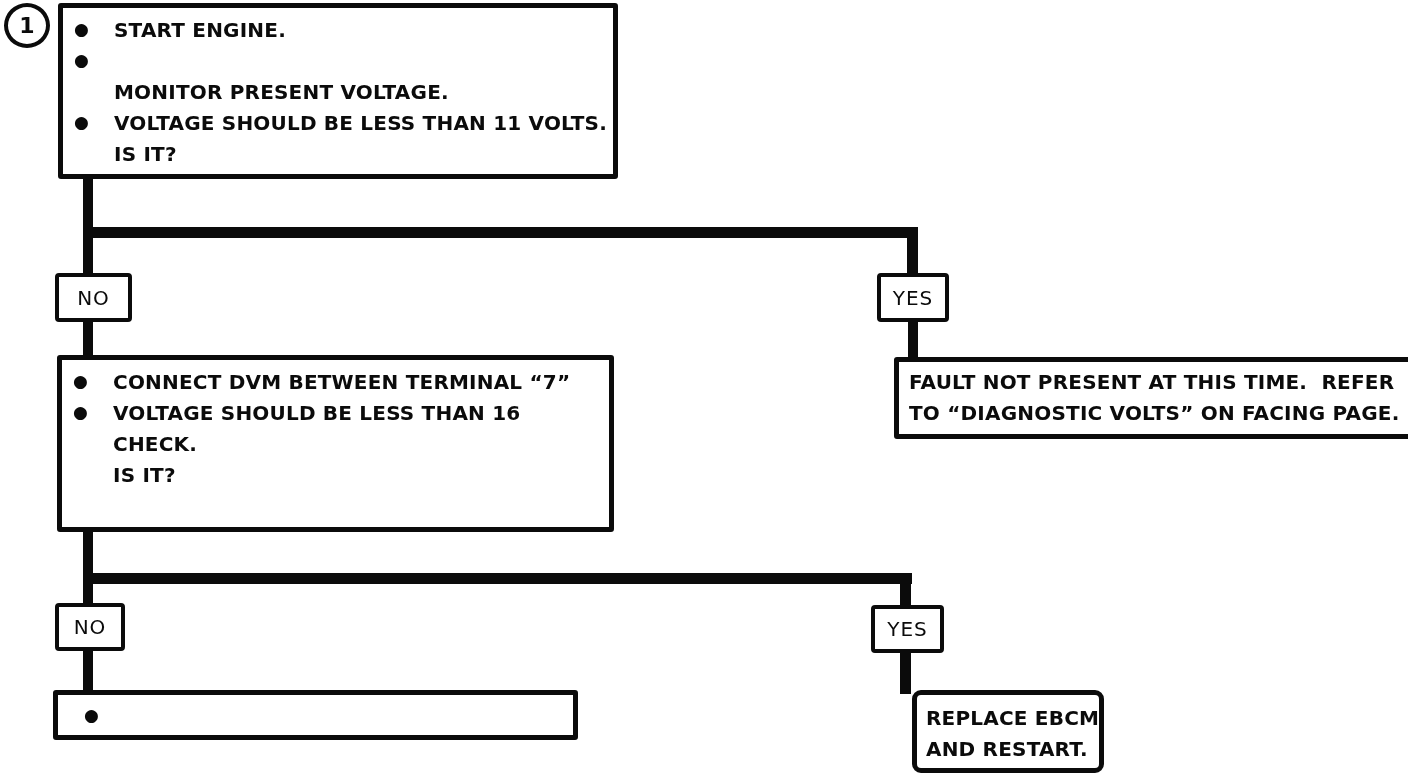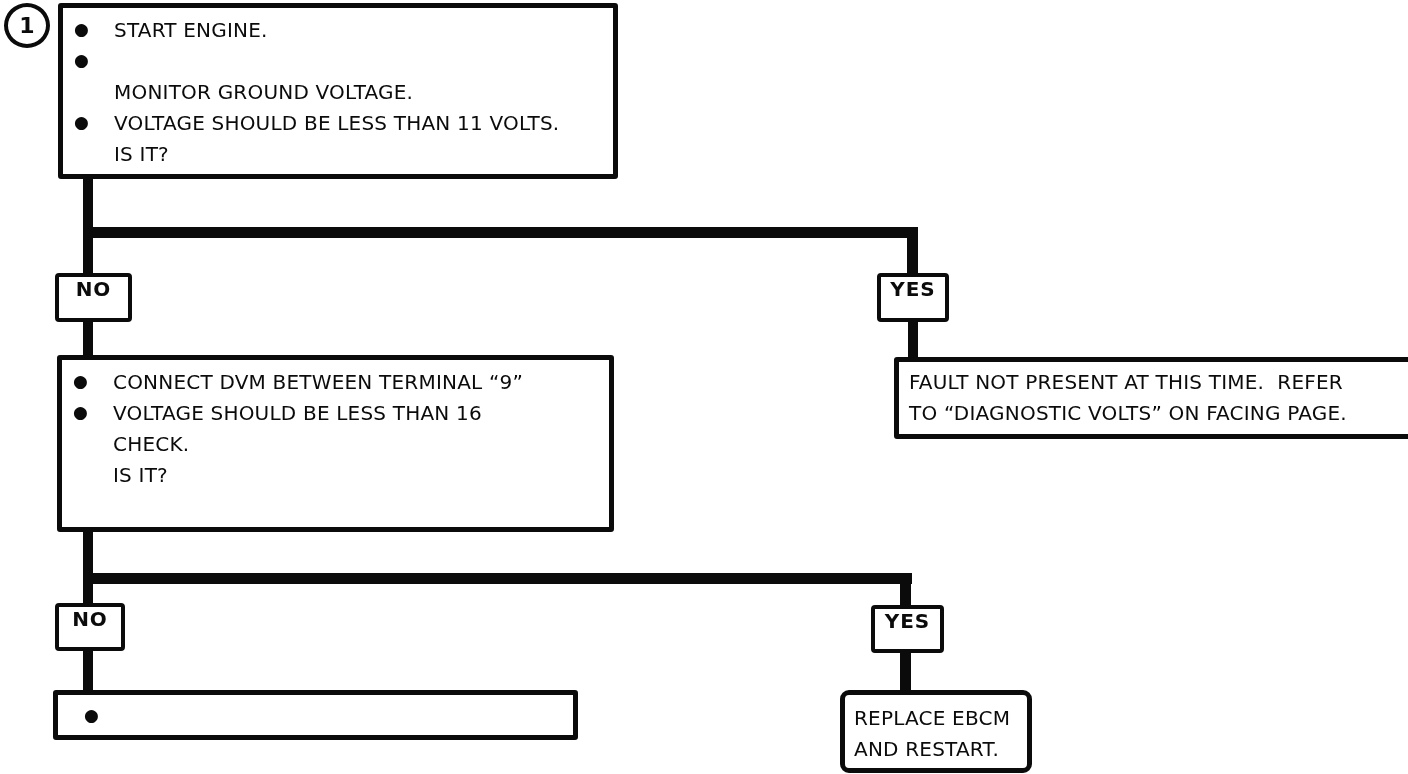--- a/index.html
+++ b/index.html
@@ -20,33 +20,33 @@
     z-index:2; border-radius:3px;
   }
   .row { display:flex; align-items:center; height:31px; }
   .bullet {
     flex:none; font-size:17px; line-height:31px; color:var(--ink);
     text-align:left;
   }
   .decision .bullet, .action .bullet { margin-left:11px; width:40px; }
   .check-box .bullet { margin-left:26px; width:40px; }
   .line {
-    white-space:pre; font-weight:normal; font-size:20px; letter-spacing:0.2px;
+    white-space:pre; font-weight:bold; font-size:20px; letter-spacing:0.2px;
     color:var(--ink);
   }
   .decision { padding-top:6px; }
   .plain { padding-top:4px; padding-left:10px; }
   .check-box { padding-top:5px; }
   .replace-box { padding-top:7px; padding-left:9px; border-radius:9px; }
 
   
   .tag {
     position:absolute; border:4px solid var(--ink); background:var(--paper);
-    z-index:3; border-radius:4px; display:flex; 
-    justify-content:center; font-weight:bold; font-size:20px;
+    z-index:3; border-radius:4px; display:flex; align-items:center;
+    justify-content:center; font-weight:normal; font-size:20px;
     letter-spacing:1px; color:var(--ink);
   }
 
   
   .step-circle {
     position:absolute; left:4px; top:3px; width:46px; height:45px;
     border:4px solid var(--ink); border-radius:50%; background:var(--paper);
     display:flex; align-items:center; justify-content:center;
     font-weight:bold; font-size:22px; z-index:2;
   }
@@ -74,21 +74,21 @@
   <div class="fbox decision" style="left:58px; top:3px; width:560px; height:176px;">
     <div class="row">
       <span class="bullet">●</span>
       <span class="line">START ENGINE.</span>
     </div>
     <div class="row">
       <span class="bullet">●</span>
     </div>
     <div class="row">
       <span class="bullet"></span>
-      <span class="line">MONITOR GROUND VOLTAGE.</span>
+      <span class="line">MONITOR PRESENT VOLTAGE.</span>
     </div>
     <div class="row">
       <span class="bullet">●</span>
       <span class="line">VOLTAGE SHOULD BE LESS THAN 11 VOLTS.</span>
     </div>
     <div class="row">
       <span class="bullet"></span>
       <span class="line">IS IT?</span>
     </div>
   </div>
@@ -96,21 +96,21 @@
   <div class="tag" style="left:55px; top:273px; width:77px; height:49px;">
     <span>NO</span>
   </div>
   <div class="tag" style="left:877px; top:273px; width:72px; height:49px;">
     <span>YES</span>
   </div>
 
   <div class="fbox decision" style="left:57px; top:355px; width:557px; height:177px;">
     <div class="row">
       <span class="bullet">●</span>
-      <span class="line">CONNECT DVM BETWEEN TERMINAL “9”</span>
+      <span class="line">CONNECT DVM BETWEEN TERMINAL “7”</span>
     </div>
     <div class="row">
       <span class="bullet">●</span>
       <span class="line">VOLTAGE SHOULD BE LESS THAN 16</span>
     </div>
     <div class="row">
       <span class="bullet"></span>
       <span class="line">CHECK.</span>
     </div>
     <div class="row">
@@ -134,21 +134,21 @@
   <div class="tag" style="left:871px; top:605px; width:73px; height:48px;">
     <span>YES</span>
   </div>
 
   <div class="fbox check-box" style="left:53px; top:690px; width:525px; height:50px;">
     <div class="row">
       <span class="bullet">●</span>
     </div>
   </div>
 
-  <div class="fbox replace-box" style="left:840px; top:690px; width:192px; height:83px;">
+  <div class="fbox replace-box" style="left:912px; top:690px; width:192px; height:83px;">
     <div class="row">
       <span class="line">REPLACE EBCM</span>
     </div>
     <div class="row">
       <span class="line">AND RESTART.</span>
     </div>
   </div>
 
 </div>
 

